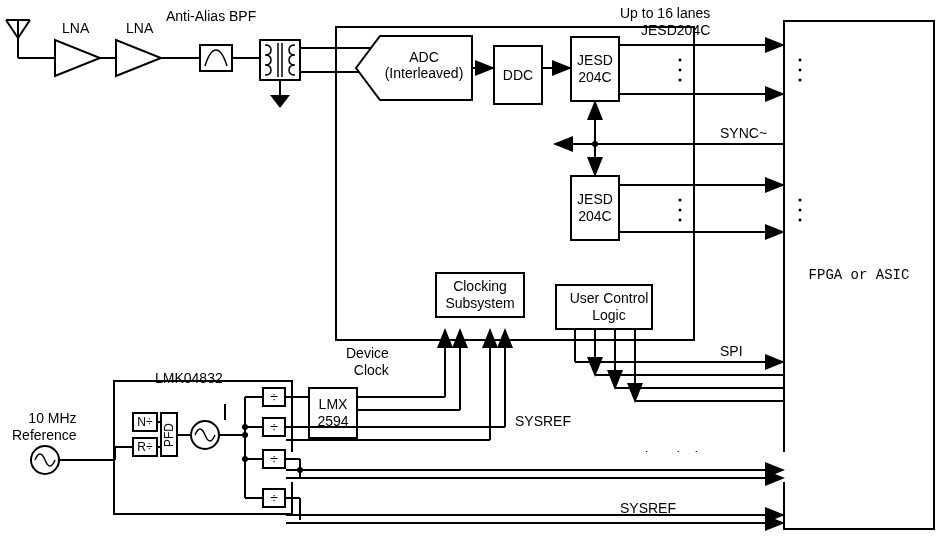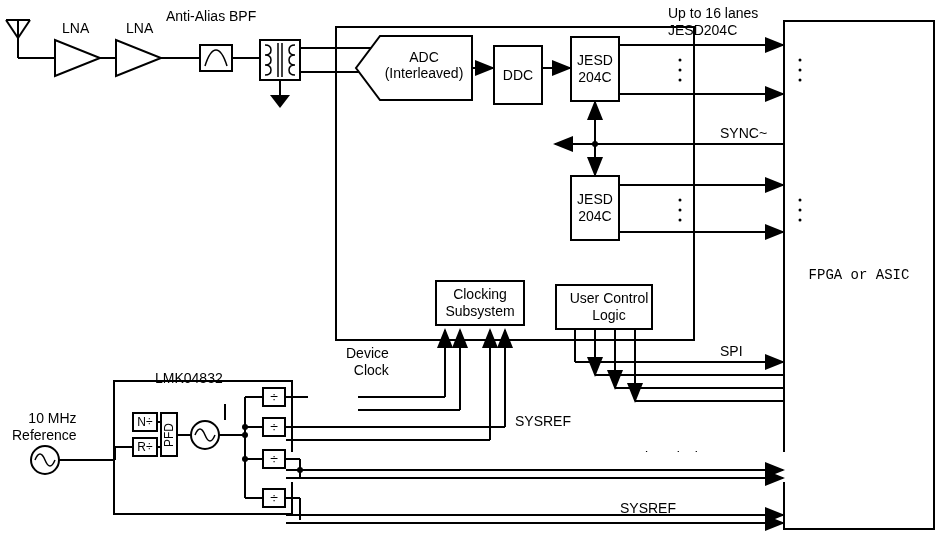--- a/index.html
+++ b/index.html
@@ -61,29 +61,33 @@
   <span>DDC</span>
 </div>
 <div class="box" style="left:570px; top:36px; width:50px; height:66px; white-space: pre-line;">
   <span>JESD
 204C</span>
 </div>
 <div class="box" style="left:570px; top:175px; width:50px; height:66px; white-space: pre-line;">
   <span>JESD
 204C</span>
 </div>
-<div class="box" style="left:435px; top:280px; width:90px; height:46px; white-space: pre-line;">
+<div class="box" style="left:435px; top:272px; width:90px; height:46px; white-space: pre-line;">
   <span>Clocking
 Subsystem</span>
 </div>
 <div class="box" style="left:555px; top:284px; width:98px; height:46px; white-space: pre-line; padding-left: 10px;">
   <span>User Control
 Logic</span>
 </div>
 
+<div class="box" style="left:308px; top:387px; width:50px; height:52px; white-space: pre-line;">
+  <span>LMX
+2594</span>
+</div>
 
 <div class="box" style="left:160px; top:412px; width:18px; height:45px;">
   <span style="writing-mode: vertical-rl; transform: rotate(180deg); font-size:12px;">PFD</span>
 </div>
 <div class="box" style="left:132px; top:412px; width:26px; height:20px; font-size:12px;">
   <span>N÷</span>
 </div>
 <div class="box" style="left:132px; top:437px; width:26px; height:20px; font-size:12px;">
   <span>R÷</span>
 </div>
@@ -94,21 +98,21 @@
 <div class="box" style="left:262px; top:417px; width:24px; height:20px;">
   <span>÷</span>
 </div>
 <div class="box" style="left:262px; top:449px; width:24px; height:20px;">
   <span>÷</span>
 </div>
 <div class="box" style="left:262px; top:488px; width:24px; height:20px;">
   <span>÷</span>
 </div>
 
-<div class="label" style="left:668px; top:5px; text-align:left; white-space:pre-line;">Up to 16 lanes
+<div class="label" style="left:620px; top:5px; text-align:right; white-space:pre-line;">Up to 16 lanes
 JESD204C</div>
 <div class="label" style="left:720px; top:125px;">SYNC~</div>
 <div class="label" style="left:720px; top:343px;">SPI</div>
 <div class="label" style="left:346px; top:345px; white-space:pre-line; text-align:right;">Device
 Clock</div>
 <div class="label" style="left:515px; top:413px;">SYSREF</div>
 <div class="label" style="left:620px; top:449px;">Device Clock</div>
 <div class="label" style="left:620px; top:500px;">SYSREF</div>
 <div class="label" style="left:12px; top:410px; white-space:pre-line; text-align:right;">10 MHz
 Reference</div>

